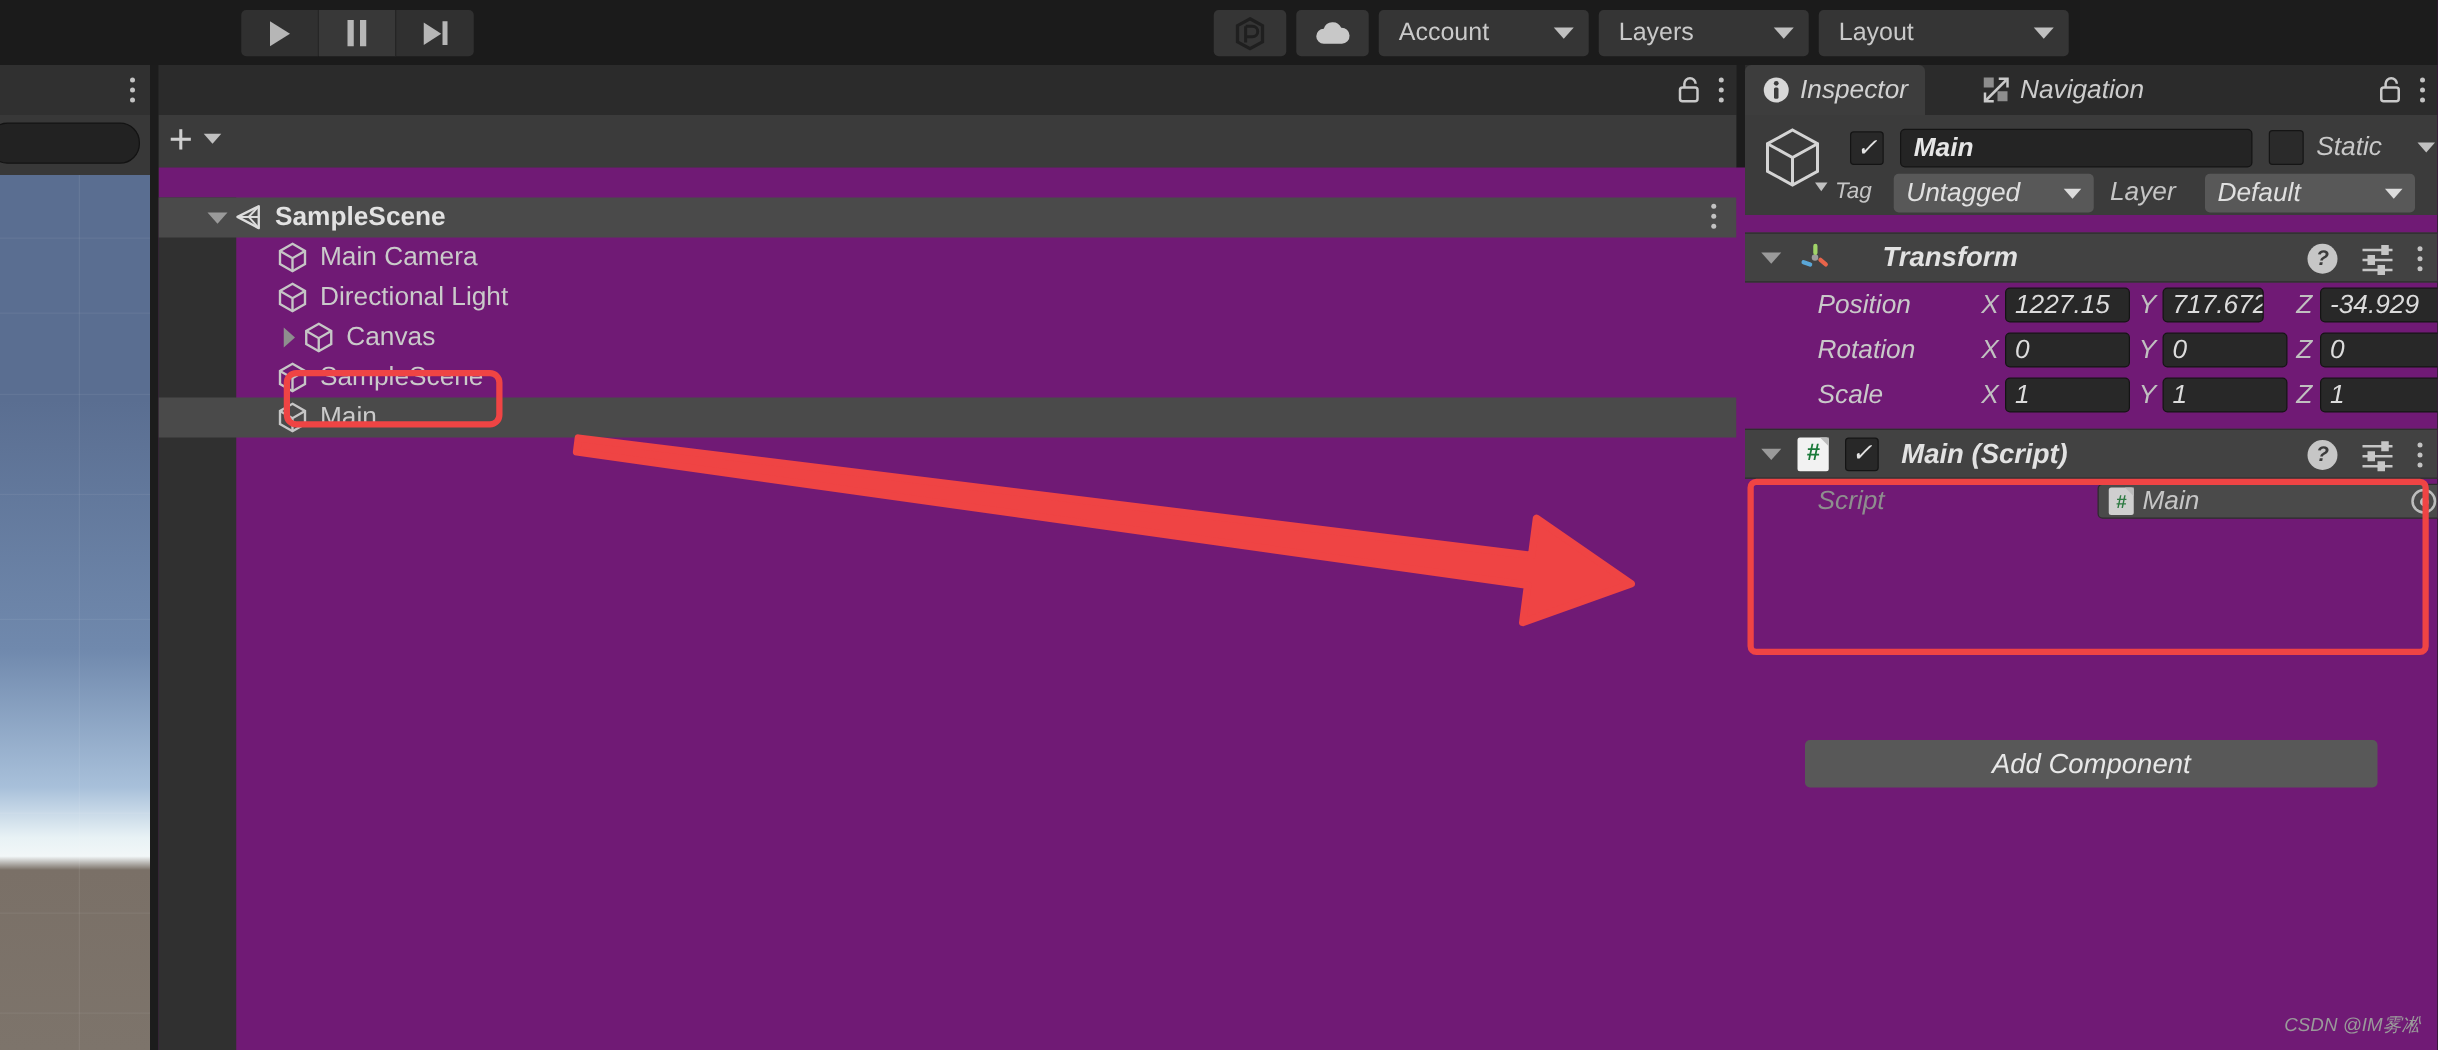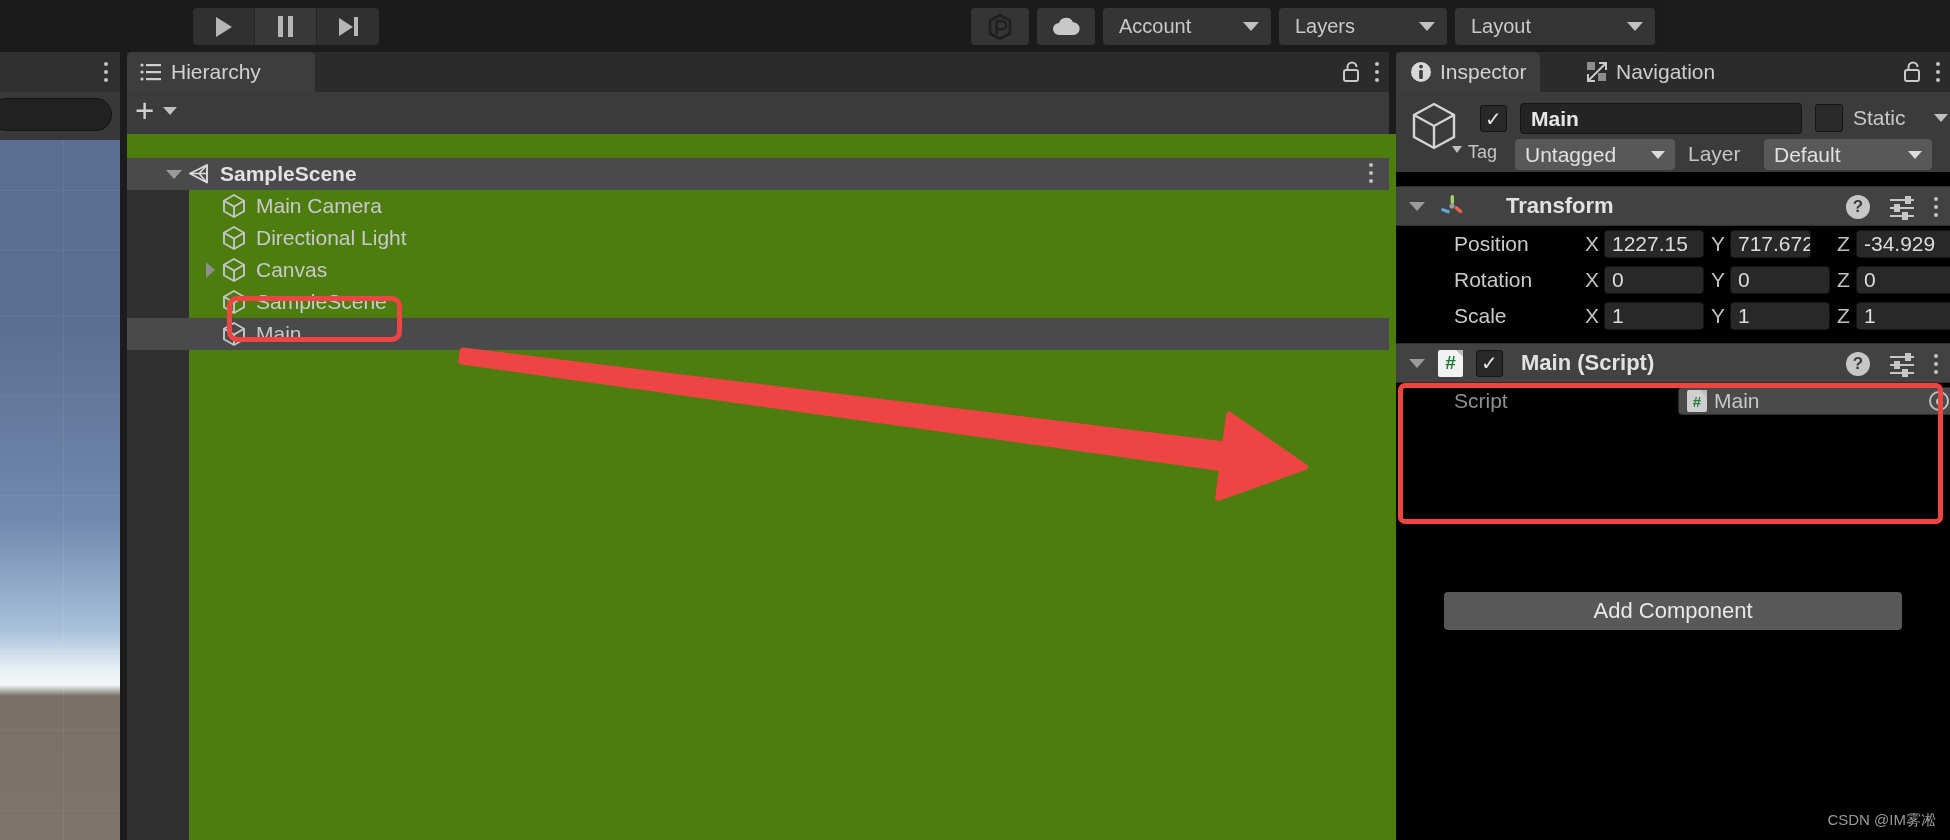--- a/index.html
+++ b/index.html
@@ -80,35 +80,35 @@
   .hier-toolrow { position:absolute; left:0; top:40px; width:1262px; height:42px; background:#3b3b3b; }
   .addbtn { position:absolute; left:8px; top:4px; display:flex; align-items:center; gap:9px; }
   .plusglyph { color:#d0d0d0; font-size:33px; line-height:30px; font-weight:300; }
   .mini-caret { width:0;height:0;border-left:7px solid transparent;border-right:7px solid transparent;border-top:8px solid #c0c0c0; }
   .hier-search {
     position:absolute; left:636px; top:6px; width:743px; height:31px;
     background:#202020; border:1px solid #151515; border-radius:16px;
     display:flex; align-items:center; padding-left:14px; gap:9px;
   }
   .hier-search .ph { color:#838383; font-size:19px; }
-  .hier-tree { position:absolute; left:0; top:82px; width:1512px; height:706px; background:#4d7c0f; }
+  .hier-tree { position:absolute; left:0; top:82px; width:1512px; height:706px; background:#701a75; }
   .tree-gutter { position:absolute; left:0; top:24px; width:62px; height:682px; background:#303030; }
   .row { position:absolute; left:0; width:1262px; height:32px; display:flex; align-items:center; color:#cacaca; font-size:21px; }
   .row.scene-row { background:#4a4a4a; font-weight:bold; color:#e2e2e2; }
   .row.selected { background:#4a4a4a; }
   .row .tw { width:22px; display:flex; justify-content:center; }
   .tw-down { width:0;height:0;border-left:8px solid transparent;border-right:8px solid transparent;border-top:9px solid #9a9a9a; }
   .tw-right { width:0;height:0;border-top:8px solid transparent;border-bottom:8px solid transparent;border-left:9px solid #8e8e8e; }
   .row-dots { position:absolute; right:16px; top:5px; }
 
   .dots { display:flex; flex-direction:column; gap:4px; align-items:center; }
   .dots i { display:block; width:4px; height:4px; border-radius:50%; background:#c3c3c3; }
 
   
-  .insp { position:absolute; left:1396px; top:52px; width:554px; height:788px; background:#000000; }
+  .insp { position:absolute; left:1396px; top:52px; width:554px; height:788px; background:#701a75;font-style:italic; }
   .insp-tabbar { position:absolute; left:0; top:0; width:554px; height:40px; background:#2b2b2b; }
   .insp-tab { position:absolute; top:0; height:40px; display:flex; align-items:center; gap:8px; padding:0 14px; color:#d2d2d2; font-size:21px; }
   .insp-tab.active { background:#3d3d3d; border-radius:5px 5px 0 0; left:0; }
   .insp-tab.inactive { left:176px; color:#cdcdcd; }
 
   .insp-head { position:absolute; left:0; top:40px; width:554px; height:80px; background:#3b3b3b; }
   .cube-big { position:absolute; left:14px; top:8px; }
   .cbx { width:27px;height:27px;background:#282828;border:1px solid #141414;border-radius:3px; display:flex;align-items:center;justify-content:center; }
   .chk { color:#e3e3e3; font-size:20px; line-height:20px; }
   .namefield { position:absolute; left:124px; top:11px; width:282px; height:31px; background:#242424; border:1px solid #141414; border-radius:4px; color:#e6e6e6; font-size:21px; font-weight:bold; padding-left:10px; display:flex; align-items:center; }
@@ -219,31 +219,20 @@
       <span class="scene-grid-h" style="top:255px;"></span>
       <span class="scene-grid-h" style="top:355px;"></span>
       <span class="scene-grid-h ground" style="top:510px;"></span>
       <span class="scene-grid-h" style="top:590px;"></span>
       <span class="scene-grid-h" style="top:670px;"></span>
     </div>
   </div>
 
   <div class="hier">
     <div class="hier-tabbar">
-      <div class="hier-tab">
-        <svg width="22" height="18" viewBox="0 0 22 18">
-          <circle cx="2" cy="2" r="1.6" fill="#cfcfcf"></circle>
-            <rect x="6" y="1" width="15" height="2.2" fill="#cfcfcf"></rect>
-          <circle cx="2" cy="9" r="1.6" fill="#cfcfcf"></circle>
-            <rect x="6" y="8" width="15" height="2.2" fill="#cfcfcf"></rect>
-          <circle cx="2" cy="16" r="1.6" fill="#cfcfcf"></circle>
-            <rect x="6" y="15" width="15" height="2.2" fill="#cfcfcf"></rect>
-        </svg>
-        <span>Hierarchy</span>
-      </div>
       <div class="lock-dots">
         <svg width="20" height="22" viewBox="0 0 20 22">
           <rect x="3" y="9" width="14" height="11" rx="2" fill="none" stroke="#c9c9c9" stroke-width="2"></rect>
           <path d="M6.5 9 V6 A4.5 4.5 0 0 1 15.5 6" fill="none" stroke="#c9c9c9" stroke-width="2"></path>
         </svg>
         <span class="dots">
             <i></i>
             <i></i>
             <i></i>
           </span>
@@ -294,21 +283,21 @@
             <span style="display:inline-block;width:72px"></span>
             <span class="tw"></span>
             <span style="display:flex;align-items:center;margin-right:9px">
               <svg width="26" height="26" viewBox="0 0 26 26">
                 <path d="M13 2 L23 7.8 L23 18.2 L13 24 L3 18.2 L3 7.8 Z" fill="none" stroke="#c6c6c6" stroke-width="1.9"></path>
                 <path d="M3 7.8 L13 13.6 L23 7.8 M13 13.6 L13 24" fill="none" stroke="#c6c6c6" stroke-width="1.9"></path>
               </svg>
             </span>
             <span>Directional Light</span>
           </div>
-          <div class="row" style="top: 120px;">
+          <div class="row" style="top: 120px; padding-left: 21px;">
             <span style="display:inline-block;width:72px"></span>
             <span class="tw">
               <span class="tw-right"></span>
             </span>
             <span style="display:flex;align-items:center;margin-right:9px">
               <svg width="26" height="26" viewBox="0 0 26 26">
                 <path d="M13 2 L23 7.8 L23 18.2 L13 24 L3 18.2 L3 7.8 Z" fill="none" stroke="#c6c6c6" stroke-width="1.9"></path>
                 <path d="M3 7.8 L13 13.6 L23 7.8 M13 13.6 L13 24" fill="none" stroke="#c6c6c6" stroke-width="1.9"></path>
               </svg>
             </span>

